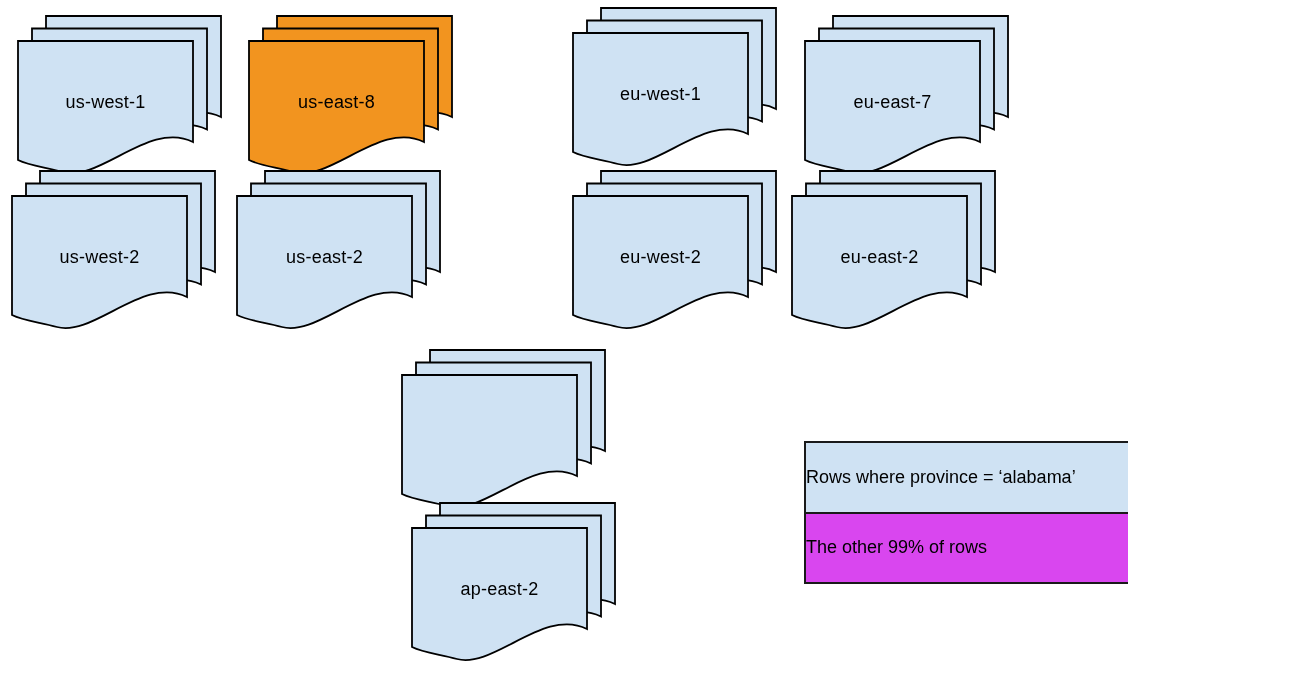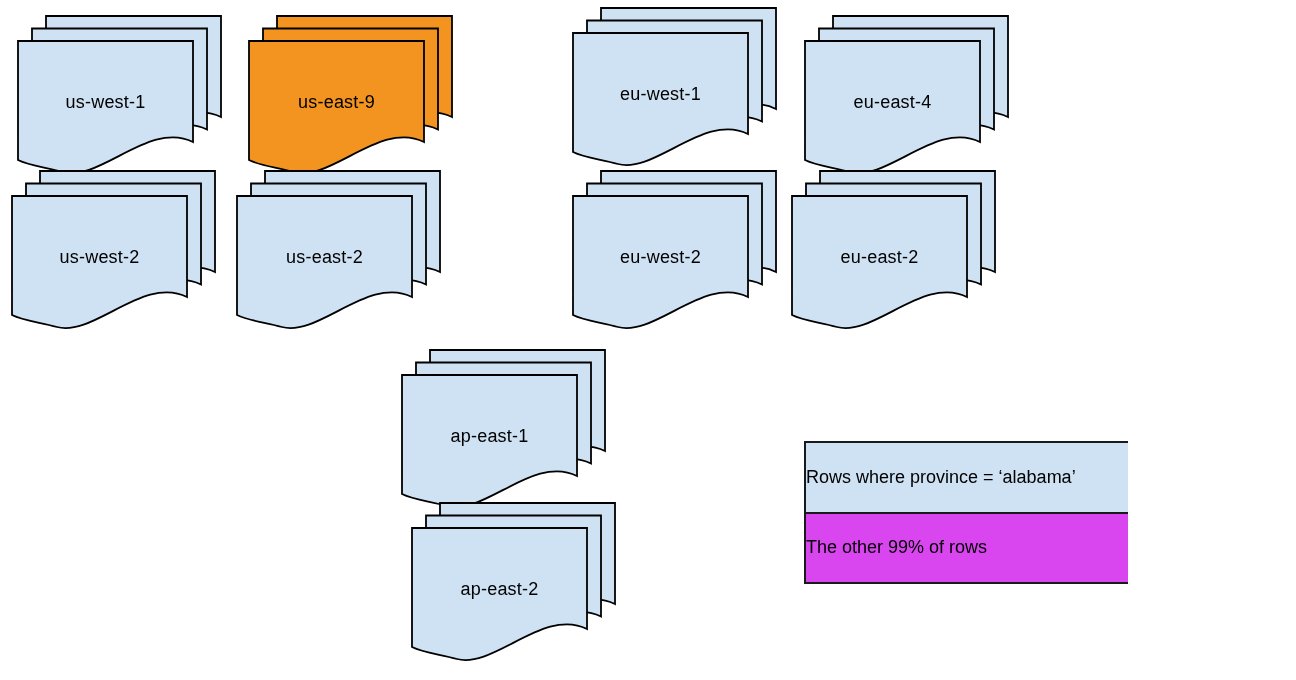--- a/index.html
+++ b/index.html
@@ -71,37 +71,37 @@
           <path d="M0 0 H175 V101 C132 79 82 141 45 131 C27 126 12 125 0 119 Z" transform="translate(0,25)" fill="#cfe2f3" stroke="#000000" stroke-width="1.8"></path>
         </svg>
         <div class="doc-label">us-west-1</div>
       </div>
       <div class="stack" style="left: 249px; top: 16px;">
         <svg width="206" height="156" viewBox="0 0 206 156">
           <path d="M0 0 H175 V101 C132 79 82 141 45 131 C27 126 12 125 0 119 Z" transform="translate(28,0)" fill="#f2941f" stroke="#000000" stroke-width="1.8"></path>
           <path d="M0 0 H175 V101 C132 79 82 141 45 131 C27 126 12 125 0 119 Z" transform="translate(14,12.5)" fill="#f2941f" stroke="#000000" stroke-width="1.8"></path>
           <path d="M0 0 H175 V101 C132 79 82 141 45 131 C27 126 12 125 0 119 Z" transform="translate(0,25)" fill="#f2941f" stroke="#000000" stroke-width="1.8"></path>
         </svg>
-        <div class="doc-label">us-east-9</div>
+        <div class="doc-label">us-east-8</div>
       </div>
       <div class="stack" style="left: 573px; top: 8px; padding-left: 8px;">
         <svg width="206" height="156" viewBox="0 0 206 156">
           <path d="M0 0 H175 V101 C132 79 82 141 45 131 C27 126 12 125 0 119 Z" transform="translate(28,0)" fill="#cfe2f3" stroke="#000000" stroke-width="1.8"></path>
           <path d="M0 0 H175 V101 C132 79 82 141 45 131 C27 126 12 125 0 119 Z" transform="translate(14,12.5)" fill="#cfe2f3" stroke="#000000" stroke-width="1.8"></path>
           <path d="M0 0 H175 V101 C132 79 82 141 45 131 C27 126 12 125 0 119 Z" transform="translate(0,25)" fill="#cfe2f3" stroke="#000000" stroke-width="1.8"></path>
         </svg>
         <div class="doc-label">eu-west-1</div>
       </div>
       <div class="stack" style="left: 805px; top: 16px;">
         <svg width="206" height="156" viewBox="0 0 206 156">
           <path d="M0 0 H175 V101 C132 79 82 141 45 131 C27 126 12 125 0 119 Z" transform="translate(28,0)" fill="#cfe2f3" stroke="#000000" stroke-width="1.8"></path>
           <path d="M0 0 H175 V101 C132 79 82 141 45 131 C27 126 12 125 0 119 Z" transform="translate(14,12.5)" fill="#cfe2f3" stroke="#000000" stroke-width="1.8"></path>
           <path d="M0 0 H175 V101 C132 79 82 141 45 131 C27 126 12 125 0 119 Z" transform="translate(0,25)" fill="#cfe2f3" stroke="#000000" stroke-width="1.8"></path>
         </svg>
-        <div class="doc-label">eu-east-4</div>
+        <div class="doc-label">eu-east-7</div>
       </div>
       <div class="stack" style="left: 12px; top: 171px;">
         <svg width="206" height="156" viewBox="0 0 206 156">
           <path d="M0 0 H175 V101 C132 79 82 141 45 131 C27 126 12 125 0 119 Z" transform="translate(28,0)" fill="#cfe2f3" stroke="#000000" stroke-width="1.8"></path>
           <path d="M0 0 H175 V101 C132 79 82 141 45 131 C27 126 12 125 0 119 Z" transform="translate(14,12.5)" fill="#cfe2f3" stroke="#000000" stroke-width="1.8"></path>
           <path d="M0 0 H175 V101 C132 79 82 141 45 131 C27 126 12 125 0 119 Z" transform="translate(0,25)" fill="#cfe2f3" stroke="#000000" stroke-width="1.8"></path>
         </svg>
         <div class="doc-label">us-west-2</div>
       </div>
       <div class="stack" style="left: 237px; top: 171px; padding-left: 12px;">
@@ -127,21 +127,20 @@
           <path d="M0 0 H175 V101 C132 79 82 141 45 131 C27 126 12 125 0 119 Z" transform="translate(0,25)" fill="#cfe2f3" stroke="#000000" stroke-width="1.8"></path>
         </svg>
         <div class="doc-label">eu-east-2</div>
       </div>
       <div class="stack" style="left: 402px; top: 350px;">
         <svg width="206" height="156" viewBox="0 0 206 156">
           <path d="M0 0 H175 V101 C132 79 82 141 45 131 C27 126 12 125 0 119 Z" transform="translate(28,0)" fill="#cfe2f3" stroke="#000000" stroke-width="1.8"></path>
           <path d="M0 0 H175 V101 C132 79 82 141 45 131 C27 126 12 125 0 119 Z" transform="translate(14,12.5)" fill="#cfe2f3" stroke="#000000" stroke-width="1.8"></path>
           <path d="M0 0 H175 V101 C132 79 82 141 45 131 C27 126 12 125 0 119 Z" transform="translate(0,25)" fill="#cfe2f3" stroke="#000000" stroke-width="1.8"></path>
         </svg>
-        <div class="doc-label">ap-east-1</div>
       </div>
       <div class="stack" style="left: 412px; top: 503px; padding-left: 48px;">
         <svg width="206" height="156" viewBox="0 0 206 156">
           <path d="M0 0 H175 V101 C132 79 82 141 45 131 C27 126 12 125 0 119 Z" transform="translate(28,0)" fill="#cfe2f3" stroke="#000000" stroke-width="1.8"></path>
           <path d="M0 0 H175 V101 C132 79 82 141 45 131 C27 126 12 125 0 119 Z" transform="translate(14,12.5)" fill="#cfe2f3" stroke="#000000" stroke-width="1.8"></path>
           <path d="M0 0 H175 V101 C132 79 82 141 45 131 C27 126 12 125 0 119 Z" transform="translate(0,25)" fill="#cfe2f3" stroke="#000000" stroke-width="1.8"></path>
         </svg>
         <div class="doc-label">ap-east-2</div>
       </div>
     </div>

